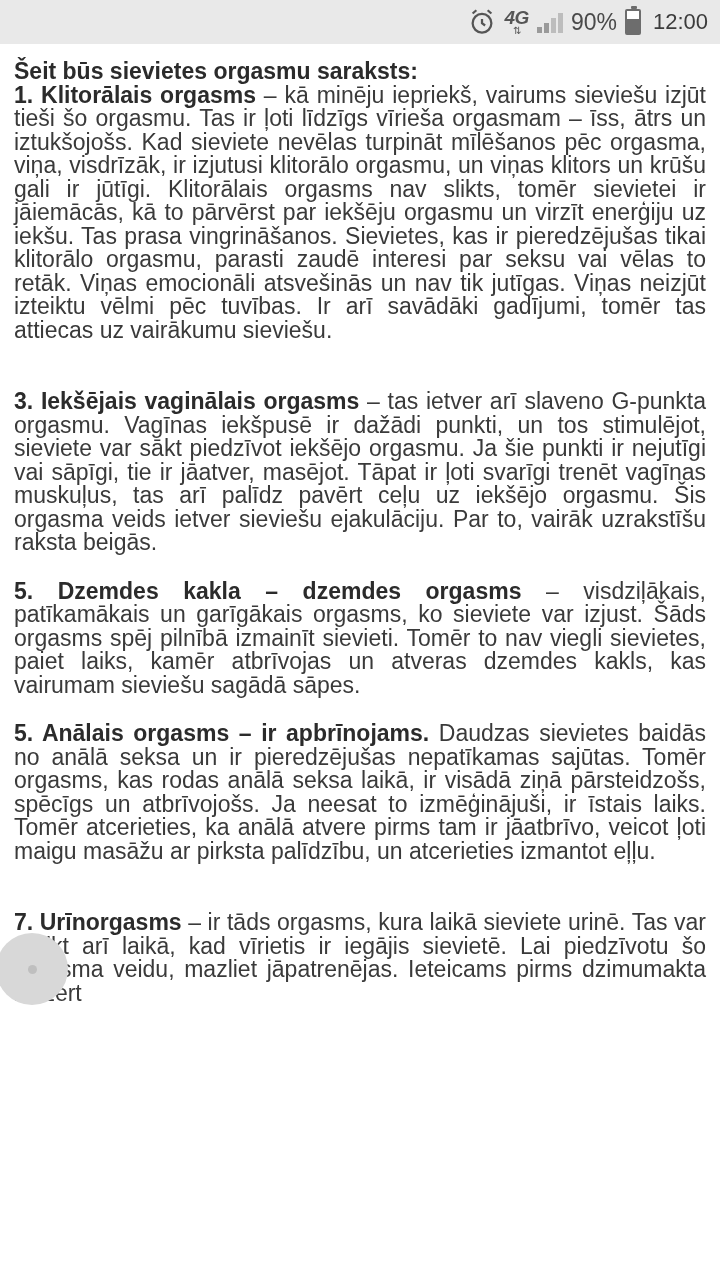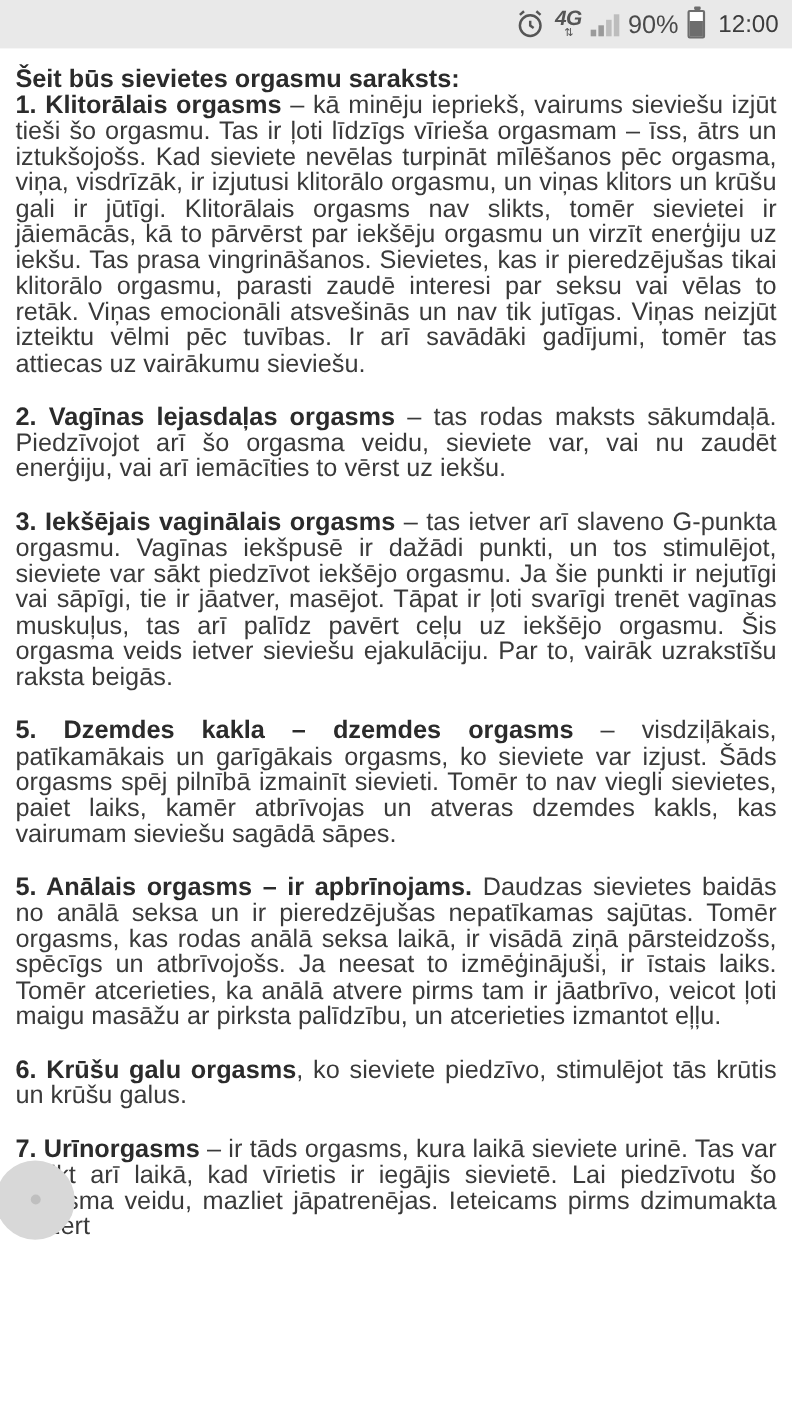--- a/index.html
+++ b/index.html
@@ -170,23 +170,20 @@
   <p class="para">
     <span class="b">Šeit būs sievietes orgasmu saraksts:</span>
   </p>
 
   <p class="para">
     <span class="b">1. Klitorālais orgasms</span><span> – kā minēju iepriekš, vairums sieviešu izjūt tieši šo orgasmu. Tas ir ļoti līdzīgs vīrieša orgasmam – īss, ātrs un iztukšojošs. Kad sieviete nevēlas turpināt mīlēšanos pēc orgasma, viņa, visdrīzāk, ir izjutusi klitorālo orgasmu, un viņas klitors un krūšu gali ir jūtīgi. Klitorālais orgasms nav slikts, tomēr sievietei ir jāiemācās, kā to pārvērst par iekšēju orgasmu un virzīt enerģiju uz iekšu. Tas prasa vingrināšanos. Sievietes, kas ir pieredzējušas tikai klitorālo orgasmu, parasti zaudē interesi par seksu vai vēlas to retāk. Viņas emocionāli atsvešinās un nav tik jutīgas. Viņas neizjūt izteiktu vēlmi pēc tuvības. Ir arī savādāki gadījumi, tomēr tas attiecas uz vairākumu sieviešu.</span>
   </p>
 
   <div class="spacer"></div>
 
-  <p class="para">
-    <span class="b">2. Vagīnas lejasdaļas orgasms</span><span> – tas rodas maksts sākumdaļā. Piedzīvojot arī šo orgasma veidu, sieviete var, vai nu zaudēt enerģiju, vai arī iemācīties to vērst uz iekšu.</span>
-  </p>
 
   <div class="spacer"></div>
 
   <p class="para">
     <span class="b">3. Iekšējais vaginālais orgasms</span><span> – tas ietver arī slaveno G-punkta orgasmu. Vagīnas iekšpusē ir dažādi punkti, un tos stimulējot, sieviete var sākt piedzīvot iekšējo orgasmu. Ja šie punkti ir nejutīgi vai sāpīgi, tie ir jāatver, masējot. Tāpat ir ļoti svarīgi trenēt vagīnas muskuļus, tas arī palīdz pavērt ceļu uz iekšējo orgasmu. Šis orgasma veids ietver sieviešu ejakulāciju. Par to, vairāk uzrakstīšu raksta beigās.</span>
   </p>
 
   <div class="spacer"></div>
 
   <p class="para">
@@ -195,23 +192,20 @@
 
   <div class="spacer"></div>
 
   <p class="para">
     <span class="b">5. Anālais orgasms – ir apbrīnojams.</span><span> Daudzas sievietes baidās no anālā seksa un ir pieredzējušas nepatīkamas sajūtas. Tomēr orgasms, kas rodas anālā seksa laikā, ir visādā ziņā pārsteidzošs, spēcīgs un atbrīvojošs. Ja neesat to izmēģinājuši, ir īstais laiks. Tomēr atcerieties, ka anālā atvere pirms tam ir jāatbrīvo, veicot ļoti maigu masāžu ar pirksta palīdzību, un atcerieties izmantot eļļu.</span>
   </p>
 
   <div class="spacer"></div>
 
 
-  <p class="para">
-    <span class="b">6. Krūšu galu orgasms</span><span>, ko sieviete piedzīvo, stimulējot tās krūtis un krūšu galus.</span>
-  </p>
 
   <div class="spacer"></div>
 
   <p class="para">
     <span class="b">7. Urīnorgasms</span><span> – ir tāds orgasms, kura laikā sieviete urinē. Tas var notikt arī laikā, kad vīrietis ir iegājis sievietē.   Lai piedzīvotu šo orgasma veidu, mazliet jāpatrenējas. Ieteicams pirms dzimumakta izdzert</span>
   </p>
 
   <div class="floating-button">
     <span class="dot"></span>
   </div>

